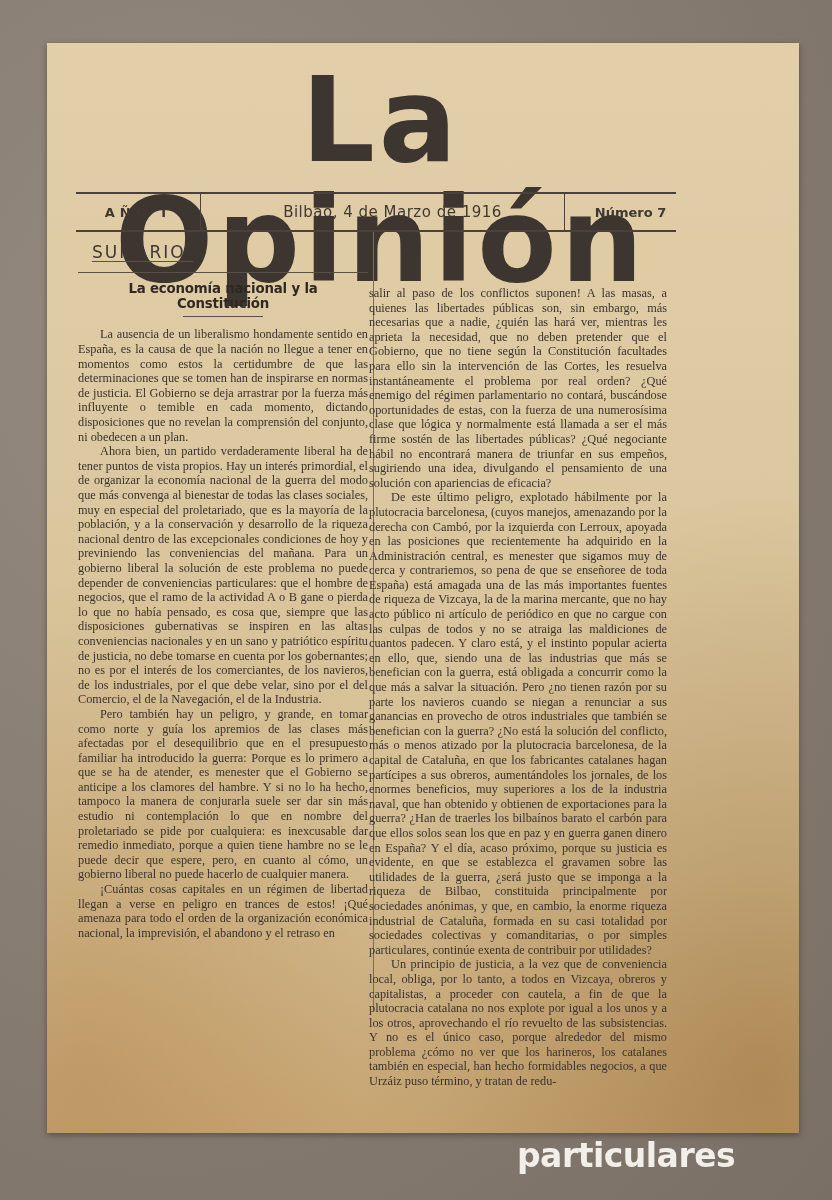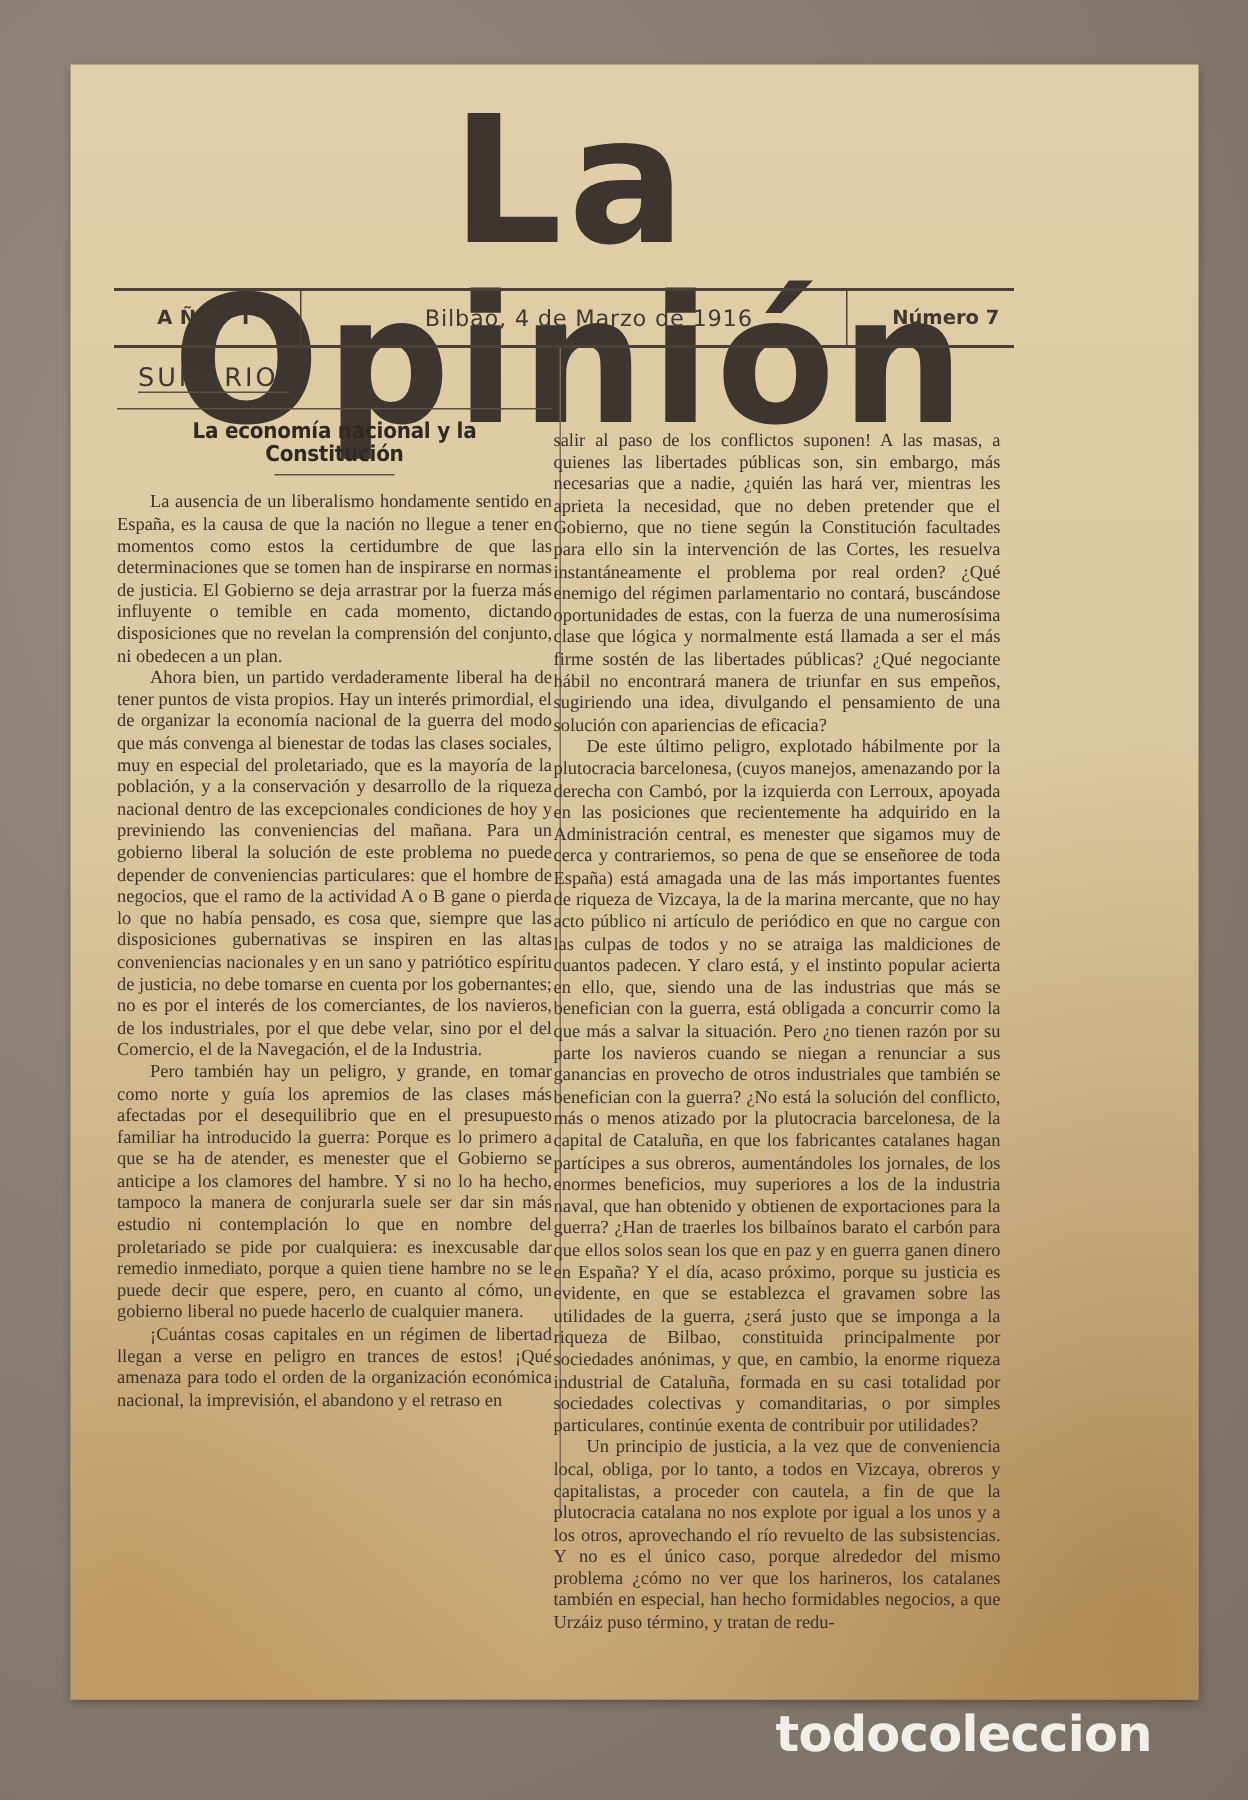--- a/index.html
+++ b/index.html
@@ -84,13 +84,13 @@
   <p class="para">Pero también hay un peligro, y grande, en tomar como norte y guía los apremios de las clases más afectadas por el desequilibrio que en el presupuesto familiar ha introducido la guerra: Porque es lo primero a que se ha de atender, es menester que el Gobierno se anticipe a los clamores del hambre. Y si no lo ha hecho, tampoco la manera de conjurarla suele ser dar sin más estudio ni contemplación lo que en nombre del proletariado se pide por cualquiera: es inexcusable dar remedio inmediato, porque a quien tiene hambre no se le puede decir que espere, pero, en cuanto al cómo, un gobierno liberal no puede hacerlo de cualquier manera.</p>
   <p class="para">¡Cuántas cosas capitales en un régimen de libertad llegan a verse en peligro en trances de estos! ¡Qué amenaza para todo el orden de la organización económica nacional, la imprevisión, el abandono y el retraso en</p>
 </div>
 
 <div class="col right">
   <p class="para" style="text-indent:0">salir al paso de los conflictos suponen! A las masas, a quienes las libertades públicas son, sin embargo, más necesarias que a nadie, ¿quién las hará ver, mientras les aprieta la necesidad, que no deben pretender que el Gobierno, que no tiene según la Constitución facultades para ello sin la intervención de las Cortes, les resuelva instantáneamente el problema por real orden? ¿Qué enemigo del régimen parlamentario no contará, buscándose oportunidades de estas, con la fuerza de una numerosísima clase que lógica y normalmente está llamada a ser el más firme sostén de las libertades públicas? ¿Qué negociante hábil no encontrará manera de triunfar en sus empeños, sugiriendo una idea, divulgando el pensamiento de una solución con apariencias de eficacia?</p>
   <p class="para">De este último peligro, explotado hábilmente por la plutocracia barcelonesa, (cuyos manejos, amenazando por la derecha con Cambó, por la izquierda con Lerroux, apoyada en las posiciones que recientemente ha adquirido en la Administración central, es menester que sigamos muy de cerca y contrariemos, so pena de que se enseñoree de toda España) está amagada una de las más importantes fuentes de riqueza de Vizcaya, la de la marina mercante, que no hay acto público ni artículo de periódico en que no cargue con las culpas de todos y no se atraiga las maldiciones de cuantos padecen. Y claro está, y el instinto popular acierta en ello, que, siendo una de las industrias que más se benefician con la guerra, está obligada a concurrir como la que más a salvar la situación. Pero ¿no tienen razón por su parte los navieros cuando se niegan a renunciar a sus ganancias en provecho de otros industriales que también se benefician con la guerra? ¿No está la solución del conflicto, más o menos atizado por la plutocracia barcelonesa, de la capital de Cataluña, en que los fabricantes catalanes hagan partícipes a sus obreros, aumentándoles los jornales, de los enormes beneficios, muy superiores a los de la industria naval, que han obtenido y obtienen de exportaciones para la guerra? ¿Han de traerles los bilbaínos barato el carbón para que ellos solos sean los que en paz y en guerra ganen dinero en España? Y el día, acaso próximo, porque su justicia es evidente, en que se establezca el gravamen sobre las utilidades de la guerra, ¿será justo que se imponga a la riqueza de Bilbao, constituida principalmente por sociedades anónimas, y que, en cambio, la enorme riqueza industrial de Cataluña, formada en su casi totalidad por sociedades colectivas y comanditarias, o por simples particulares, continúe exenta de contribuir por utilidades?</p>
   <p class="para">Un principio de justicia, a la vez que de conveniencia local, obliga, por lo tanto, a todos en Vizcaya, obreros y capitalistas, a proceder con cautela, a fin de que la plutocracia catalana no nos explote por igual a los unos y a los otros, aprovechando el río revuelto de las subsistencias. Y no es el único caso, porque alrededor del mismo problema ¿cómo no ver que los harineros, los catalanes también en especial, han hecho formidables negocios, a que Urzáiz puso término, y tratan de redu-</p>
 </div>
 
-<div class="watermark">todocoleccion</div>
+<div class="watermark">particulares</div>
 
 </body></html>

